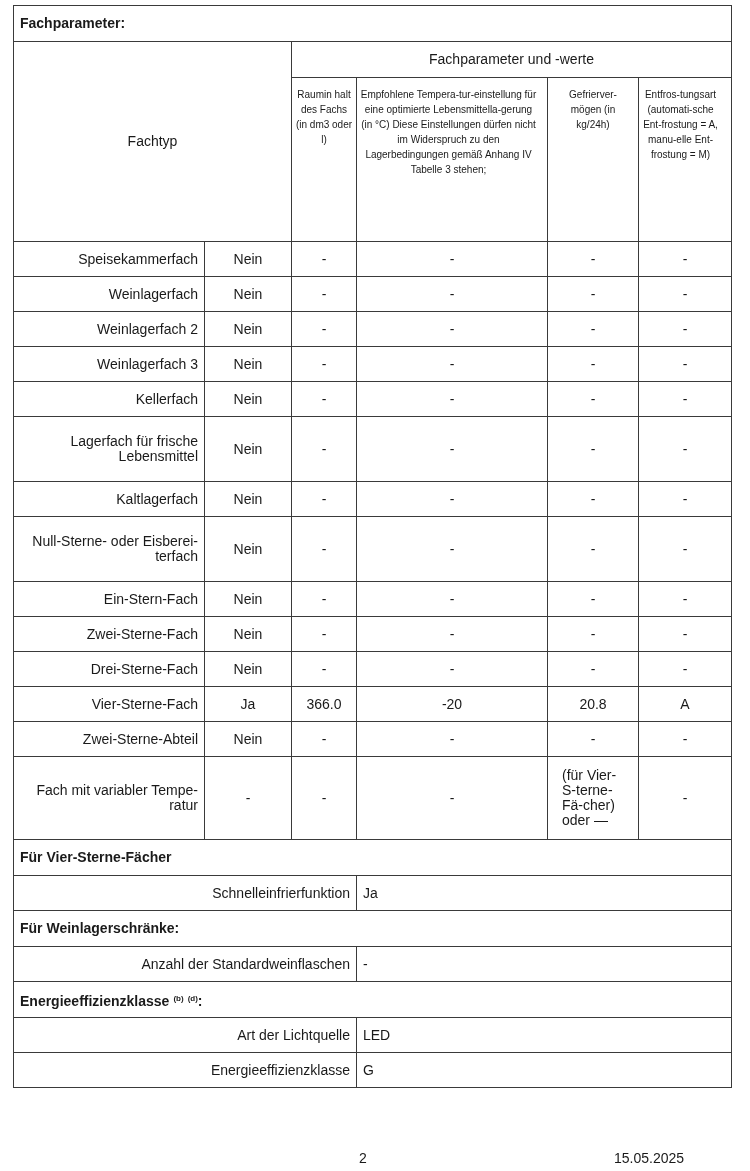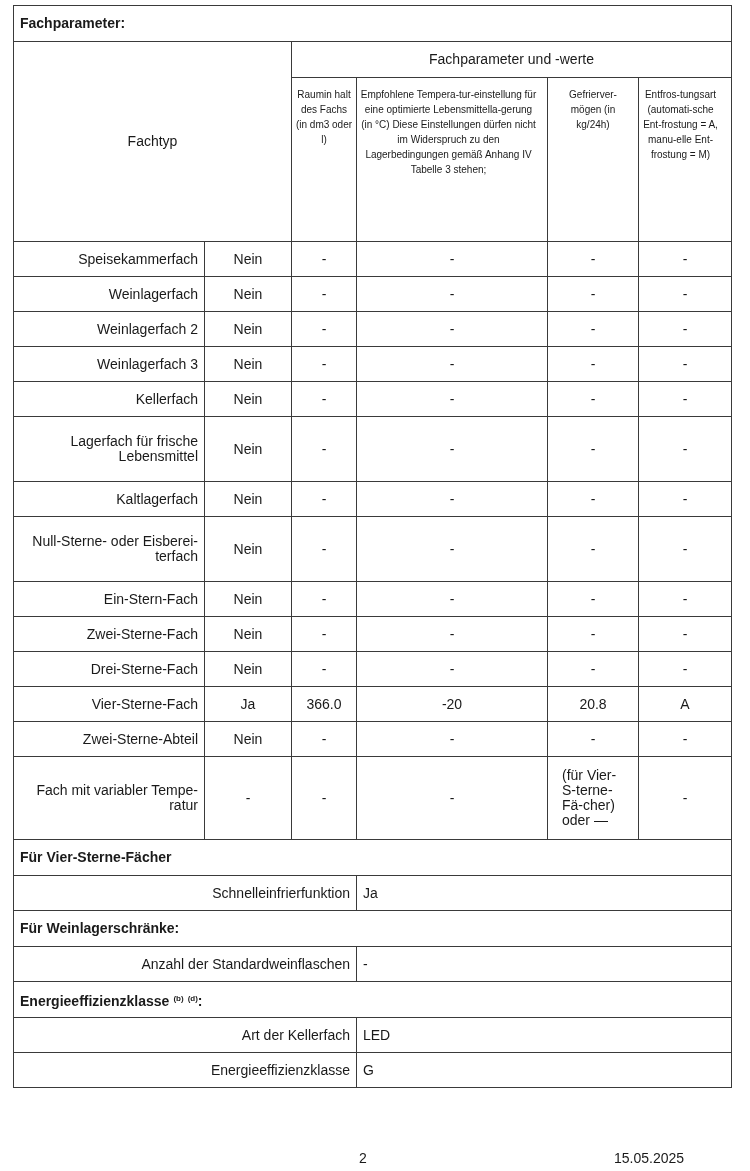--- a/index.html
+++ b/index.html
@@ -172,21 +172,21 @@
     <td colspan="6" class="sec">Für Weinlagerschränke:</td>
   </tr>
   <tr class="row">
     <td colspan="3" class="label">Anzahl der Standardweinflaschen</td>
     <td colspan="3">-</td>
   </tr>
   <tr>
     <td colspan="6" class="sec"><span>Energieeffizienzklasse</span><sup class="fn">(b)</sup><sup class="fn">(d)</sup><span>:</span></td>
   </tr>
   <tr class="row">
-    <td colspan="3" class="label">Art der Kellerfach</td>
+    <td colspan="3" class="label">Art der Lichtquelle</td>
     <td colspan="3">LED</td>
   </tr>
   <tr class="row">
     <td colspan="3" class="label">Energieeffizienzklasse</td>
     <td colspan="3">G</td>
   </tr>
 </tbody>
     </table>
 </div>
 

